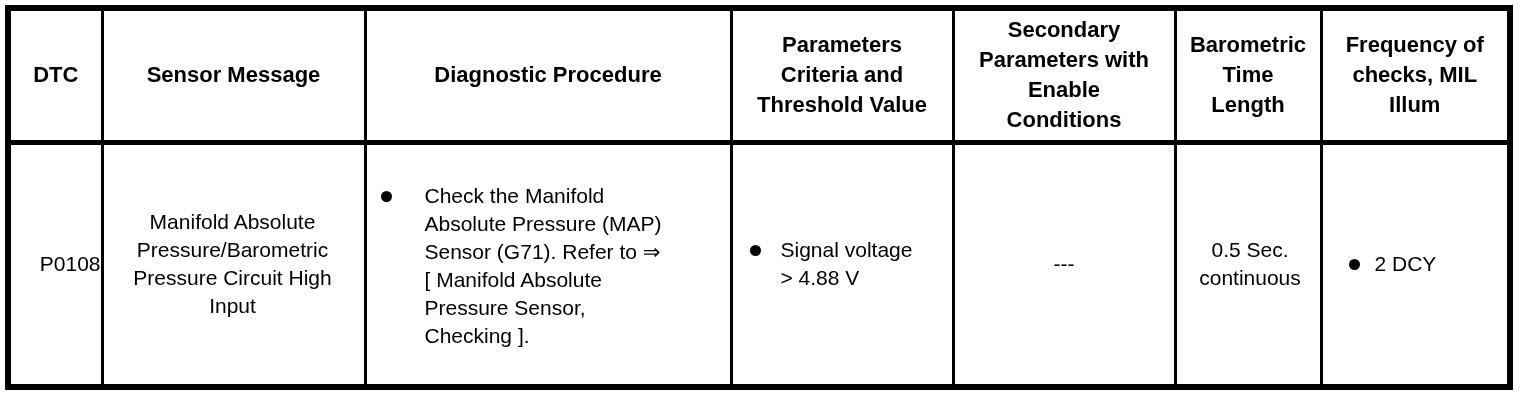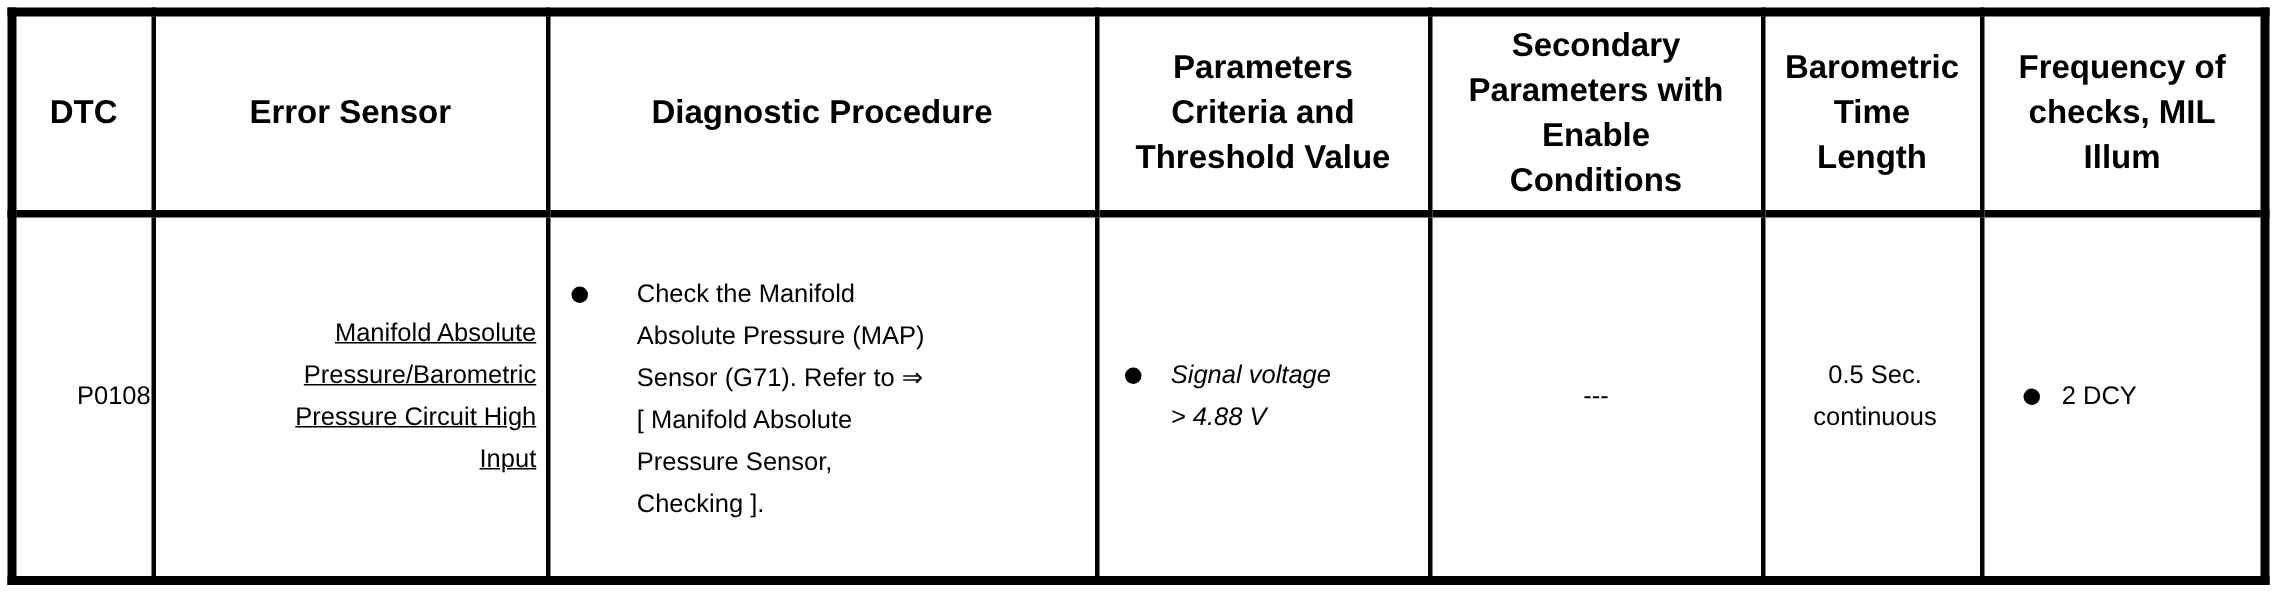--- a/index.html
+++ b/index.html
@@ -42,33 +42,32 @@
     font-size: 22px;
     line-height: 30px;
     text-align: center;
     vertical-align: middle;
     white-space: pre-line;
     padding: 0 2px;
   }
   .dtc-table thead tr { height: 134px; }
   .dtc-table tbody tr { height: 245px; }
   .dtc-table td {
-    font-size: 17px;
+    font-size: 21px;
     line-height: 28px;
     vertical-align: middle;
     white-space: pre-line;
     padding: 0;
   }
   td.c-dtc {
     text-align: right;
   }
   td.c-err {
-    text-align: right;
+    text-align: center;
     padding: 0 6px 0 4px;
-    text-decoration: underline;
   }
   td.c-diag {
     vertical-align: top;
     padding-top: 9px;
   }
   td.c-sec {
     text-align: center;
   }
   td.c-mon {
     text-align: center;
@@ -86,42 +85,42 @@
     border-radius: 50%;
     background: #000000;
     margin-top: 9px;
   }
   .bullet-text {
     white-space: pre-line;
   }
   td.c-diag .bullet-item { margin-left: 14px; }
   td.c-diag .bullet-text { margin-left: 33px; }
   td.c-malf .bullet-item { margin-left: 17px; }
-  td.c-malf .bullet-text { margin-left: 20px; font-style: italic; }
+  td.c-malf .bullet-text { margin-left: 20px; }
   td.c-freq .bullet-item { margin-left: 26px; }
   td.c-freq .bullet-text { margin-left: 15px; }
 </style>
 </head>
 <body>
 
 <div class="page">
   <table class="dtc-table">
     <colgroup>
       <col style="width:94px">
       <col style="width:263px">
       <col style="width:366px">
       <col style="width:222px">
       <col style="width:222px">
       <col style="width:146px">
       <col style="width:189px">
     </colgroup>
     <thead>
       <tr>
         <th>DTC</th>
-        <th>Error Sensor</th>
+        <th>Sensor Message</th>
         <th>Diagnostic Procedure</th>
         <th>Parameters
 Criteria and
 Threshold Value</th>
         <th>Secondary
 Parameters with
 Enable
 Conditions</th>
         <th>Barometric
 Time

